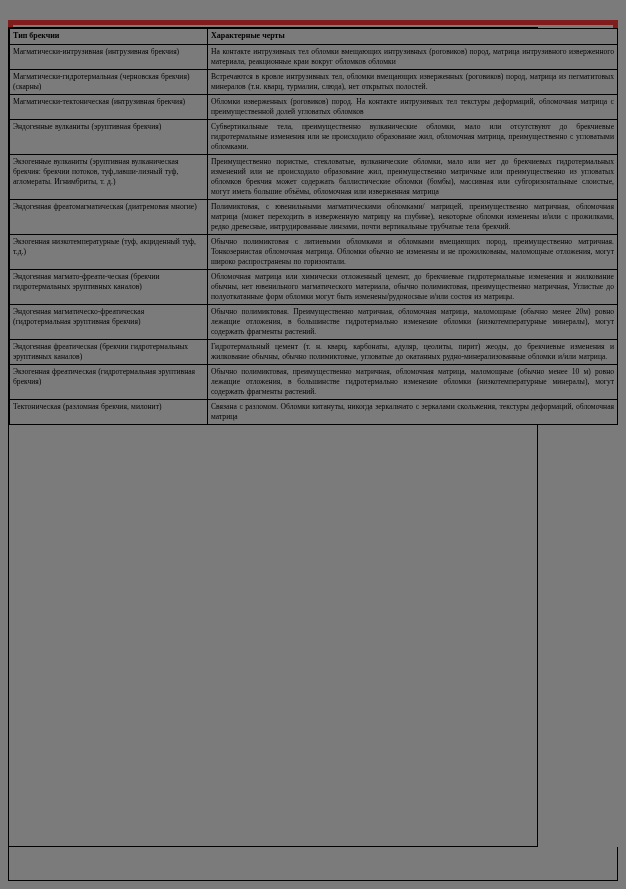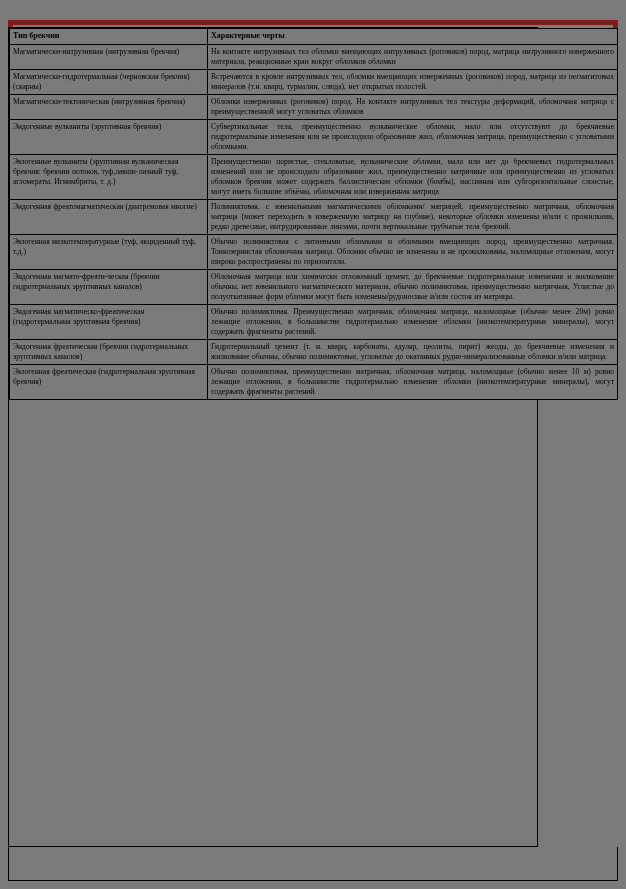--- a/index.html
+++ b/index.html
@@ -119,21 +119,21 @@
         <tr>
           <td class="cell-type">Магматически-интрузивная (интрузивная брекчия)</td>
           <td class="cell-feat">На контакте интрузивных тел обломки вмещающих интрузивных (роговиков) пород, матрица интрузивного изверженного материала, реакционные краи вокруг обломков обломки</td>
         </tr>
         <tr>
           <td class="cell-type">Магматически-гидротермальная (черновская брекчия)(скарны)</td>
           <td class="cell-feat">Встречаются в кровле интрузивных тел, обломки вмещающих изверженных (роговиков) пород, матрица из пегматитовых минералов (т.н. кварц, турмалин, слюда), нет открытых полостей.</td>
         </tr>
         <tr>
           <td class="cell-type">Магматически-тектоническая (интрузивная брекчия)</td>
-          <td class="cell-feat">Обломки изверженных (роговиков) пород. На контакте интрузивных тел текстуры деформаций, обломочная матрица с преимущественной могут угловатых обломков</td>
+          <td class="cell-feat">Обломки изверженных (роговиков) пород. На контакте интрузивных тел текстуры деформаций, обломочная матрица с преимущественной долей угловатых обломков</td>
         </tr>
         <tr>
           <td class="cell-type">Эндогенные вулканиты (эруптивная брекчия)</td>
           <td class="cell-feat">Субвертикальные тела, преимущественно вулканические обломки, мало или отсутствуют до брекчиевые гидротермальные изменения или не происходило образование жил, обломочная матрица, преимущественно с угловатыми обломками.</td>
         </tr>
         <tr>
           <td class="cell-type">Экзогенные вулканиты (эруптивная вулканическая брекчия: брекчии потоков, туф,лавши-лизный туф, агломераты. Игнимбриты, т. д.)</td>
           <td class="cell-feat">Преимущественно пористые, стекловатые, вулканические обломки, мало или нет до брекчиевых гидротермальных изменений или не происходило образование жил, преимущественно матричные или преимущественно из угловатых обломков брекчия может содержать баллистические обломки (бомбы), массивная или субгоризонтальные слоистые, могут иметь большие объёмы, обломочная или изверженная матрица</td>
         </tr>
         <tr>
@@ -153,19 +153,23 @@
           <td class="cell-feat">Обычно полимиктовая. Преимущественно матричная, обломочная матрица, маломощные (обычно менее 20м) ровно лежащие отложения, в большинстве гидротермально изменение обломки (низкотемпературные минералы), могут содержать фрагменты растений.</td>
         </tr>
         <tr>
           <td class="cell-type">Эндогенная фреатическая (брекчии гидротермальных эруптивных каналов)</td>
           <td class="cell-feat">Гидротермальный цемент (т. н. кварц, карбонаты, адуляр, цеолиты, пирит) жеоды, до брекчиевые изменения и жилкование обычны, обычно полимиктовые, угловатые до окатанных рудно-минерализованные обломки и/или матрица.</td>
         </tr>
         <tr>
           <td class="cell-type">Экзогенная фреатическая (гидротермальная эруптивная брекчия)</td>
           <td class="cell-feat">Обычно полимиктовая, преимущественно матричная, обломочная матрица, маломощные (обычно менее 10 м) ровно лежащие отложения, в большинстве гидротермально изменение обломки (низкотемпературные минералы), могут содержать фрагменты растений.</td>
         </tr>
+        <tr>
+          <td class="cell-type">Тектоническая (разломная брекчия, милонит)</td>
+          <td class="cell-feat">Связана с разломом. Обломки китануты, никогда зеркальчато с зеркалами скольжения, текстуры деформаций, обломочная матрица</td>
+        </tr>
       </tbody>
     </table>
   </div>
 
   <div class="empty-bottom"></div>
 
 </div>
 
 </body></html>

